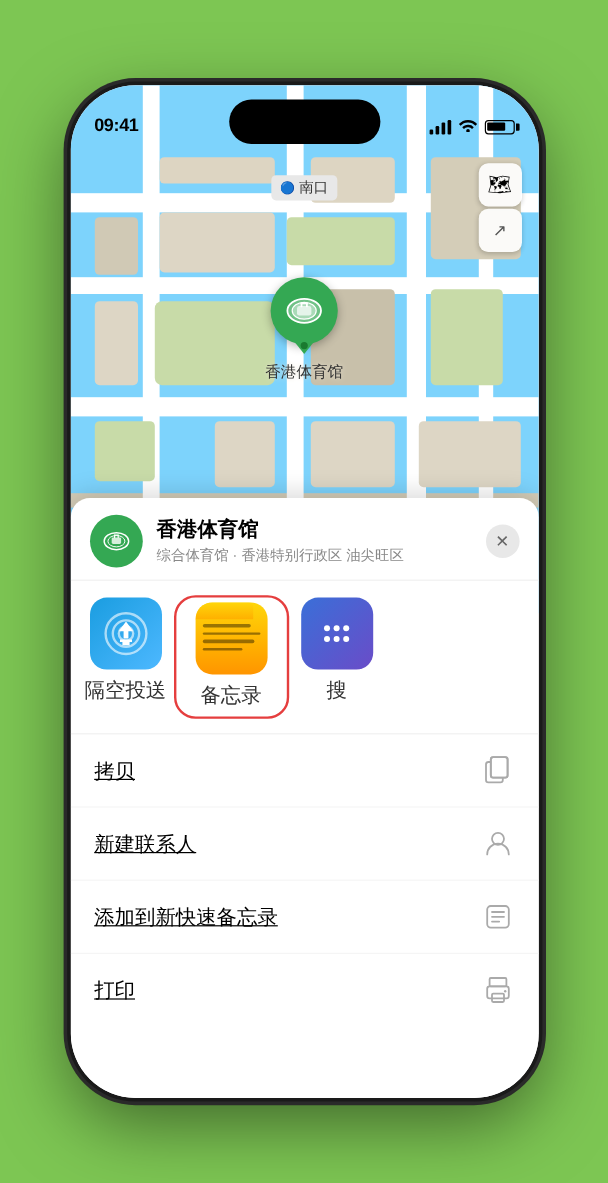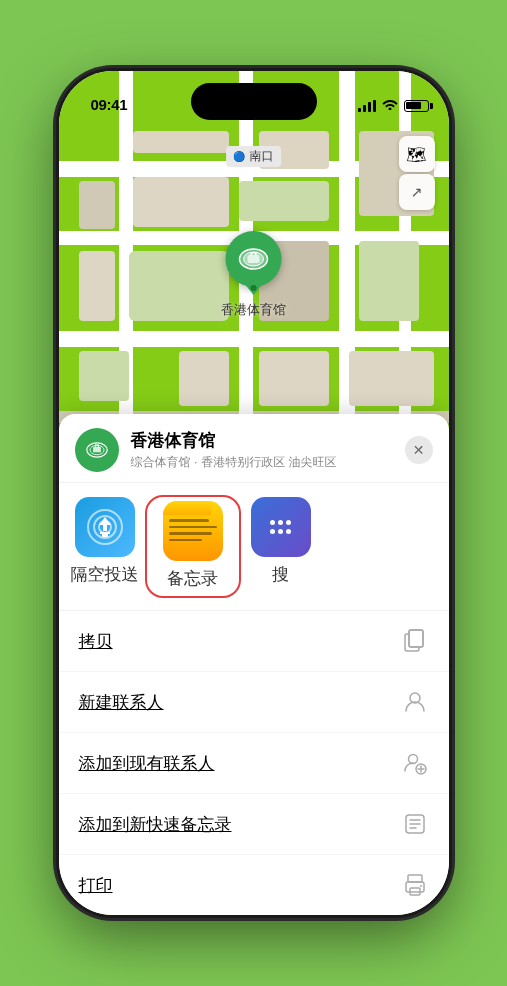--- a/index.html
+++ b/index.html
@@ -17,21 +17,21 @@
       height: 844px;
       background: #fff;
       border-radius: 54px;
       overflow: hidden;
       position: relative;
       box-shadow: 0 0 0 3px #1a1a1a, 0 0 0 6px #2a2a2a, 0 20px 60px rgba(0,0,0,0.5);
     }
     
     .status-bar {
       position: absolute;
-      top: 0; left: 12px; right: 0;
+      top: 0; left: 0; right: 0;
       height: 50px;
       z-index: 100;
       display: flex;
       align-items: flex-end;
       padding: 0 20px 8px;
       justify-content: space-between;
     }
     .status-time {
       font-size: 15px;
       font-weight: 600;
@@ -80,21 +80,21 @@
       width: 126px; height: 37px;
       background: #000;
       border-radius: 20px;
       z-index: 200;
     }
     
     .map-area {
       position: absolute;
       top: 0; left: 0; right: 0;
       height: 440px;
-      background: #84cc16;
+      background: #7dd3fc;
       overflow: hidden;
     }
     .map-road-h {
       position: absolute;
       height: 20px;
       background: #fff;
       left: 0; right: 0;
     }
     .map-road-v {
       position: absolute;
@@ -483,32 +483,20 @@
       <div class="action-item">
         <span class="action-label">新建联系人</span>
         <div class="action-icon">
           <svg width="22" height="24" viewBox="0 0 22 24" fill="none">
             <circle cx="11" cy="8" r="5" stroke="#aaa" stroke-width="1.5" fill="none"></circle>
             <path d="M2 21c0-5 4-9 9-9s9 4 9 9" stroke="#aaa" stroke-width="1.5" fill="none" stroke-linecap="round"></path>
           </svg>
         </div>
       </div>
 
-      <div class="action-item">
-        <span class="action-label">添加到现有联系人</span>
-        <div class="action-icon">
-          <svg width="24" height="24" viewBox="0 0 24 24" fill="none">
-            <circle cx="10" cy="8" r="4.5" stroke="#aaa" stroke-width="1.5" fill="none"></circle>
-            <path d="M2 20c0-4.5 3.5-8 8-8" stroke="#aaa" stroke-width="1.5" fill="none" stroke-linecap="round"></path>
-            <circle cx="18" cy="18" r="5" stroke="#aaa" stroke-width="1.5" fill="none"></circle>
-            <line x1="18" y1="15" x2="18" y2="21" stroke="#aaa" stroke-width="1.5" stroke-linecap="round"></line>
-            <line x1="15" y1="18" x2="21" y2="18" stroke="#aaa" stroke-width="1.5" stroke-linecap="round"></line>
-          </svg>
-        </div>
-      </div>
 
       <div class="action-item">
         <span class="action-label">添加到新快速备忘录</span>
         <div class="action-icon">
           <svg width="22" height="22" viewBox="0 0 22 22" fill="none">
             <rect x="2" y="2" width="18" height="18" rx="3" stroke="#aaa" stroke-width="1.5" fill="none"></rect>
             <line x1="6" y1="7" x2="16" y2="7" stroke="#aaa" stroke-width="1.5" stroke-linecap="round"></line>
             <line x1="6" y1="11" x2="16" y2="11" stroke="#aaa" stroke-width="1.5" stroke-linecap="round"></line>
             <line x1="6" y1="15" x2="12" y2="15" stroke="#aaa" stroke-width="1.5" stroke-linecap="round"></line>
           </svg>

